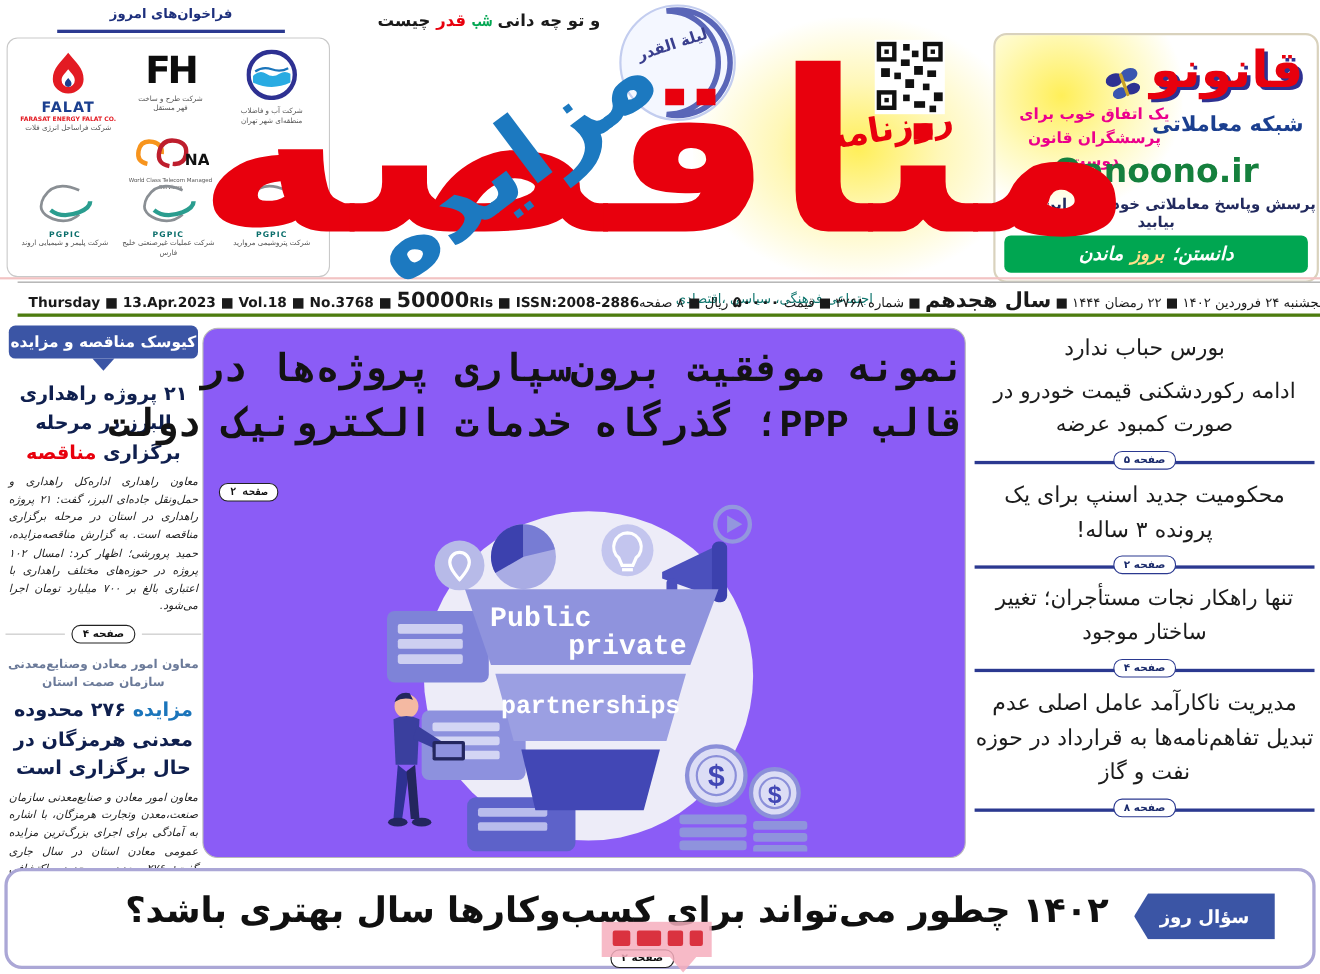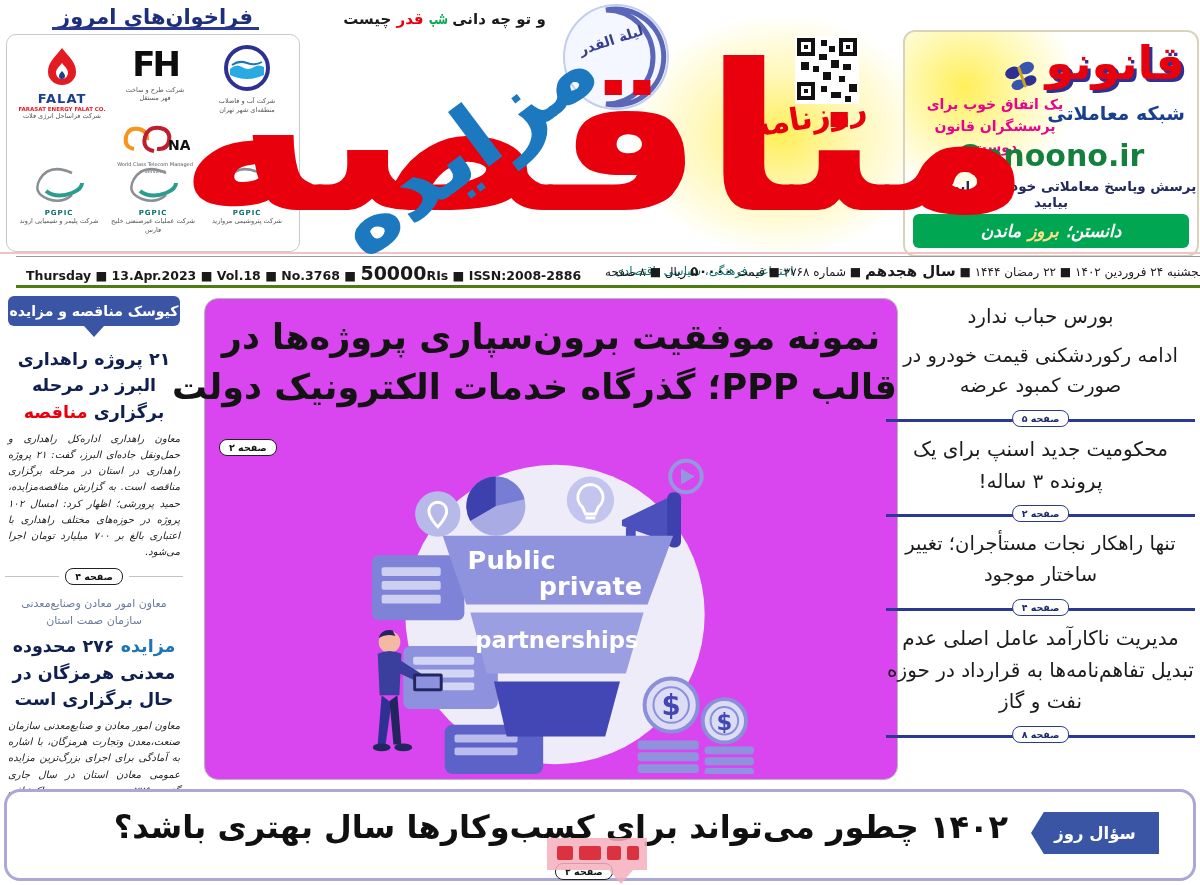--- a/index.html
+++ b/index.html
@@ -1,21 +1,21 @@
 <!DOCTYPE html>
 <html lang="fa"><head>
 <meta charset="utf-8">
 <style>
   html,body{margin:0;padding:0;background:#fff;}
   .page{position:relative;width:1200px;height:885px;background:#fff;overflow:hidden;
         font-family:"DejaVu Sans",sans-serif;color:#111;}
 
   
   .calls-title{position:absolute;left:48px;top:5px;width:215px;text-align:center;
-    font-size:21px;font-weight:bold;color:#1d2f7c;direction:rtl;}
+    font-size:12px;font-weight:bold;color:#1d2f7c;direction:rtl;}
   .calls-underline{position:absolute;left:52px;top:27px;width:207px;height:3px;background:#2b3990;}
   .calls-box{position:absolute;left:6px;top:34px;width:292px;height:216px;border:1px solid #c9c9c9;border-radius:10px;background:#fff;}
   .logo-tile{position:absolute;text-align:center;}
   .logo-brand{font-weight:bold;letter-spacing:1px;}
   .logo-sub{font-size:6.5px;color:#555;direction:rtl;line-height:1.35;}
   .falat-brand{color:#1b3f8f;font-size:13px;}
   .falat-sub-en{font-size:5.5px;color:#e31b23;font-weight:bold;}
   .fh-brand{font-size:34px;color:#0d0d0d;letter-spacing:-3px;font-weight:bold;line-height:0.9;}
   .pgpic-brand{font-size:7px;color:#0a6e6b;letter-spacing:1px;font-weight:bold;}
 
@@ -52,39 +52,39 @@
     color:#fff;font-size:17px;font-weight:bold;font-style:italic;}
   .ad-strip .mid{color:#ffe08a;}
 
   
   .pink-rule{position:absolute;left:0;top:252px;width:1200px;height:2px;background:#f2c3c3;}
   .dateline{position:absolute;left:16px;top:256px;width:1200px;height:28px;border-top:1px solid #9a9a9a;border-bottom:3px solid #4d7c0f;background:#fff;}
   .dl-en{position:absolute;left:10px;top:5px;font-size:12.5px;font-weight:bold;color:#1a1a1a;}
   .dl-en .price{font-size:19px;}
   .dl-cat{position:absolute;left:588px;top:7px;width:200px;text-align:center;direction:rtl;font-size:12px;color:#0f766e;}
   .dl-fa{position:absolute;right:10px;top:5px;direction:rtl;font-size:12px;color:#1a1a1a;}
-  .dl-fa .y{font-weight:bold;font-size:15px;}
+  .dl-fa .y{font-weight:bold;font-size:19px;}
   .dl-fa .price{font-size:14px;font-weight:bold;}
 
   
   .sidebar{position:absolute;left:5px;top:296px;width:178px;}
   .sb-tab{margin:0 auto;width:172px;height:30px;background:#3b55a5;border-radius:6px;color:#fff;
     display:flex;align-items:center;justify-content:center;font-size:14px;font-weight:bold;direction:rtl;}
   .sb-tri{width:0;height:0;margin:0 auto;border-left:10px solid transparent;border-right:10px solid transparent;border-top:11px solid #3b55a5;}
   .sb-h{margin-top:9px;direction:rtl;text-align:center;font-size:17.5px;font-weight:bold;color:#0f1f4e;line-height:1.5;}
   .sb-h .hl-red{color:#e8000d;} .sb-h .hl-blue{color:#1b75bb;}
   .sb-body{margin-top:6px;direction:rtl;text-align:justify;font-size:10px;line-height:1.62;color:#222;padding:0 3px;font-style:italic;}
   .sep-row{margin-top:8px;display:flex;align-items:center;gap:6px;}
   .sep-row .dash{flex:1;height:1px;background:#c3c3c3;}
   .pbadge{display:inline-block;border:1.2px solid #222;border-radius:8px;padding:0 9px;font-size:9.5px;
     font-weight:bold;color:#111;background:#fff;line-height:15px;direction:rtl;white-space:nowrap;}
-  .sb-kicker{margin-top:11px;direction:rtl;text-align:center;font-size:11px;color:#6b7a99;line-height:1.5;}
-
-  
-  .mainbox{position:absolute;left:204px;top:298px;width:692px;height:480px;border:1.5px solid #b9b9b9;border-radius:14px;background:#d946ef;}
+  .sb-kicker{margin-top:11px;direction:rtl;text-align:center;font-size:11px;color:#6b7a99;line-height:1.5;font-weight:bold;}
+
+  
+  .mainbox{position:absolute;left:184px;top:298px;width:692px;height:480px;border:1.5px solid #b9b9b9;border-radius:14px;background:#8b5cf6;font-family:Liberation Mono, monospace;}
   .mh{margin-top:14px;direction:rtl;text-align:center;font-size:35px;font-weight:bold;color:#131313;line-height:1.42;white-space:nowrap;}
   .main-pbadge{position:absolute;left:14px;top:140px;}
   .illus{position:absolute;left:138px;top:150px;}
 
   
   .rightcol{position:absolute;left:886px;top:298px;width:309px;}
   .rtitle{direction:rtl;text-align:center;color:#1c1c1c;padding:3px 0 5px 0;line-height:1.58;}
   .rtitle.b{font-size:20px;font-weight:normal;}
   .rtitle.n{font-size:19.5px;font-weight:normal;}
   .rsep{position:relative;height:21px;margin-bottom:3px;}

